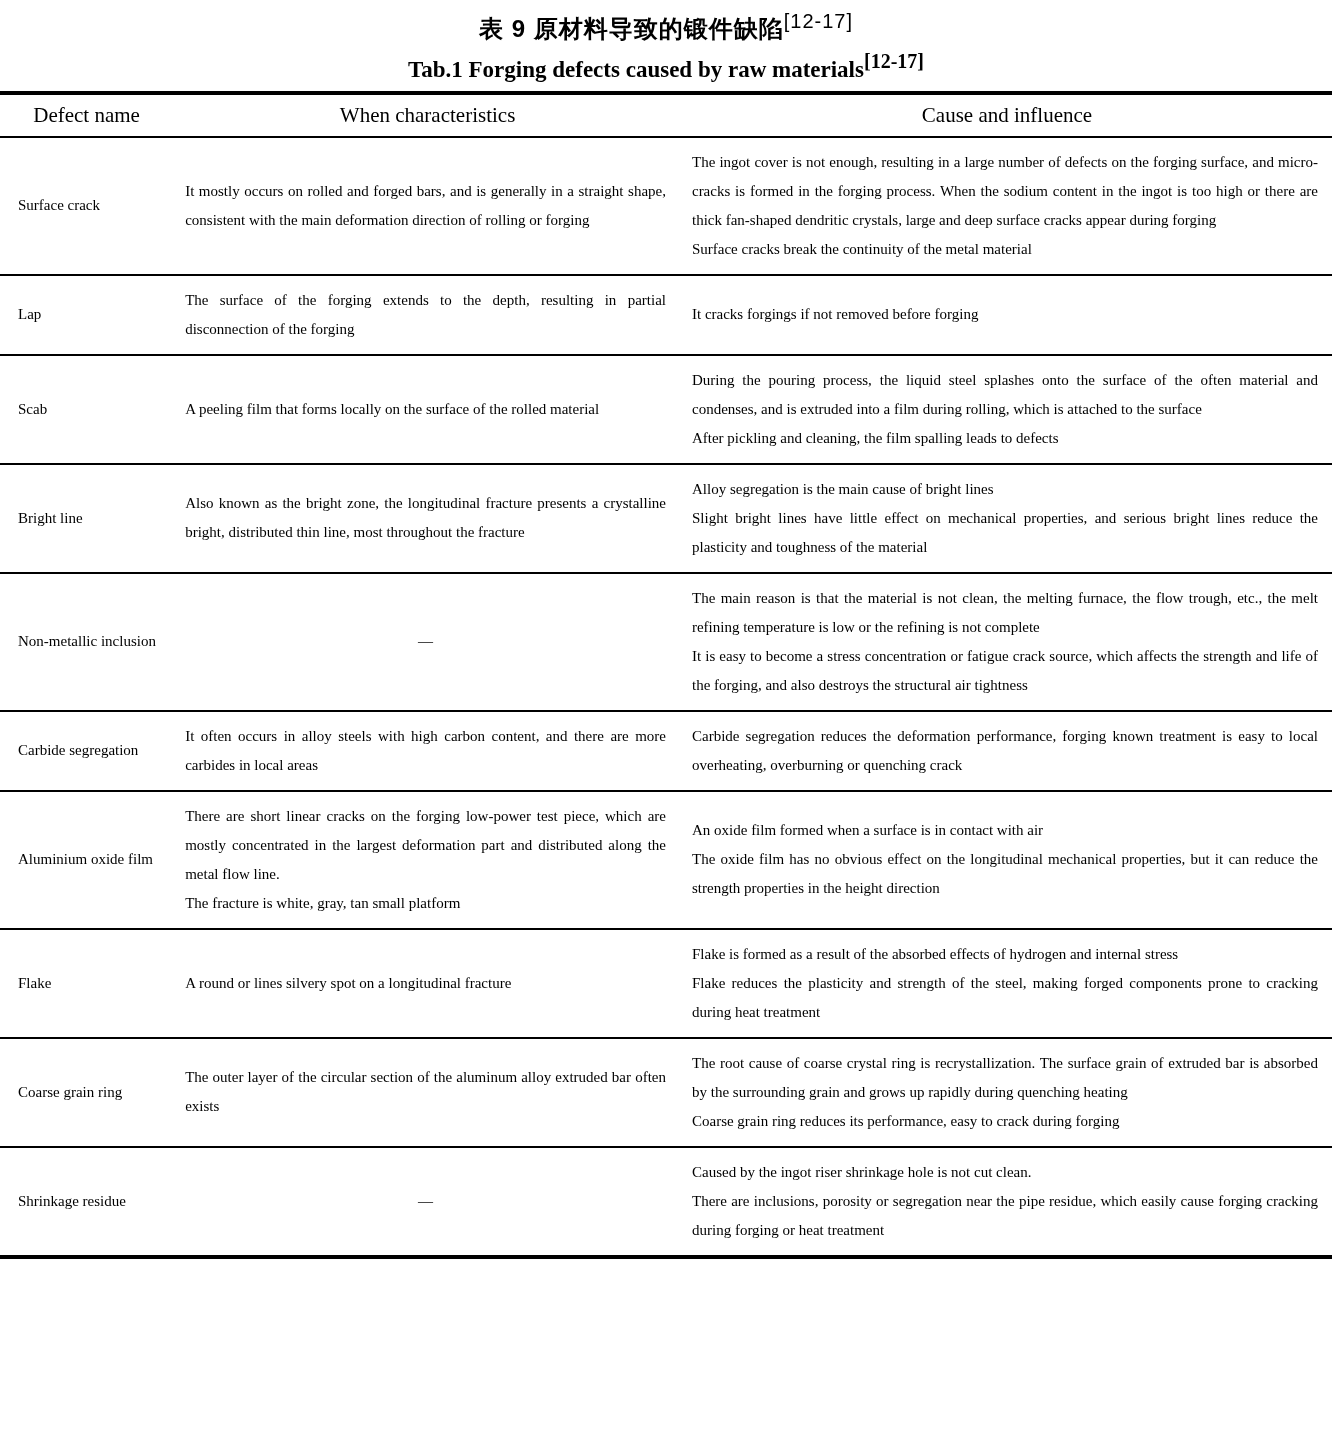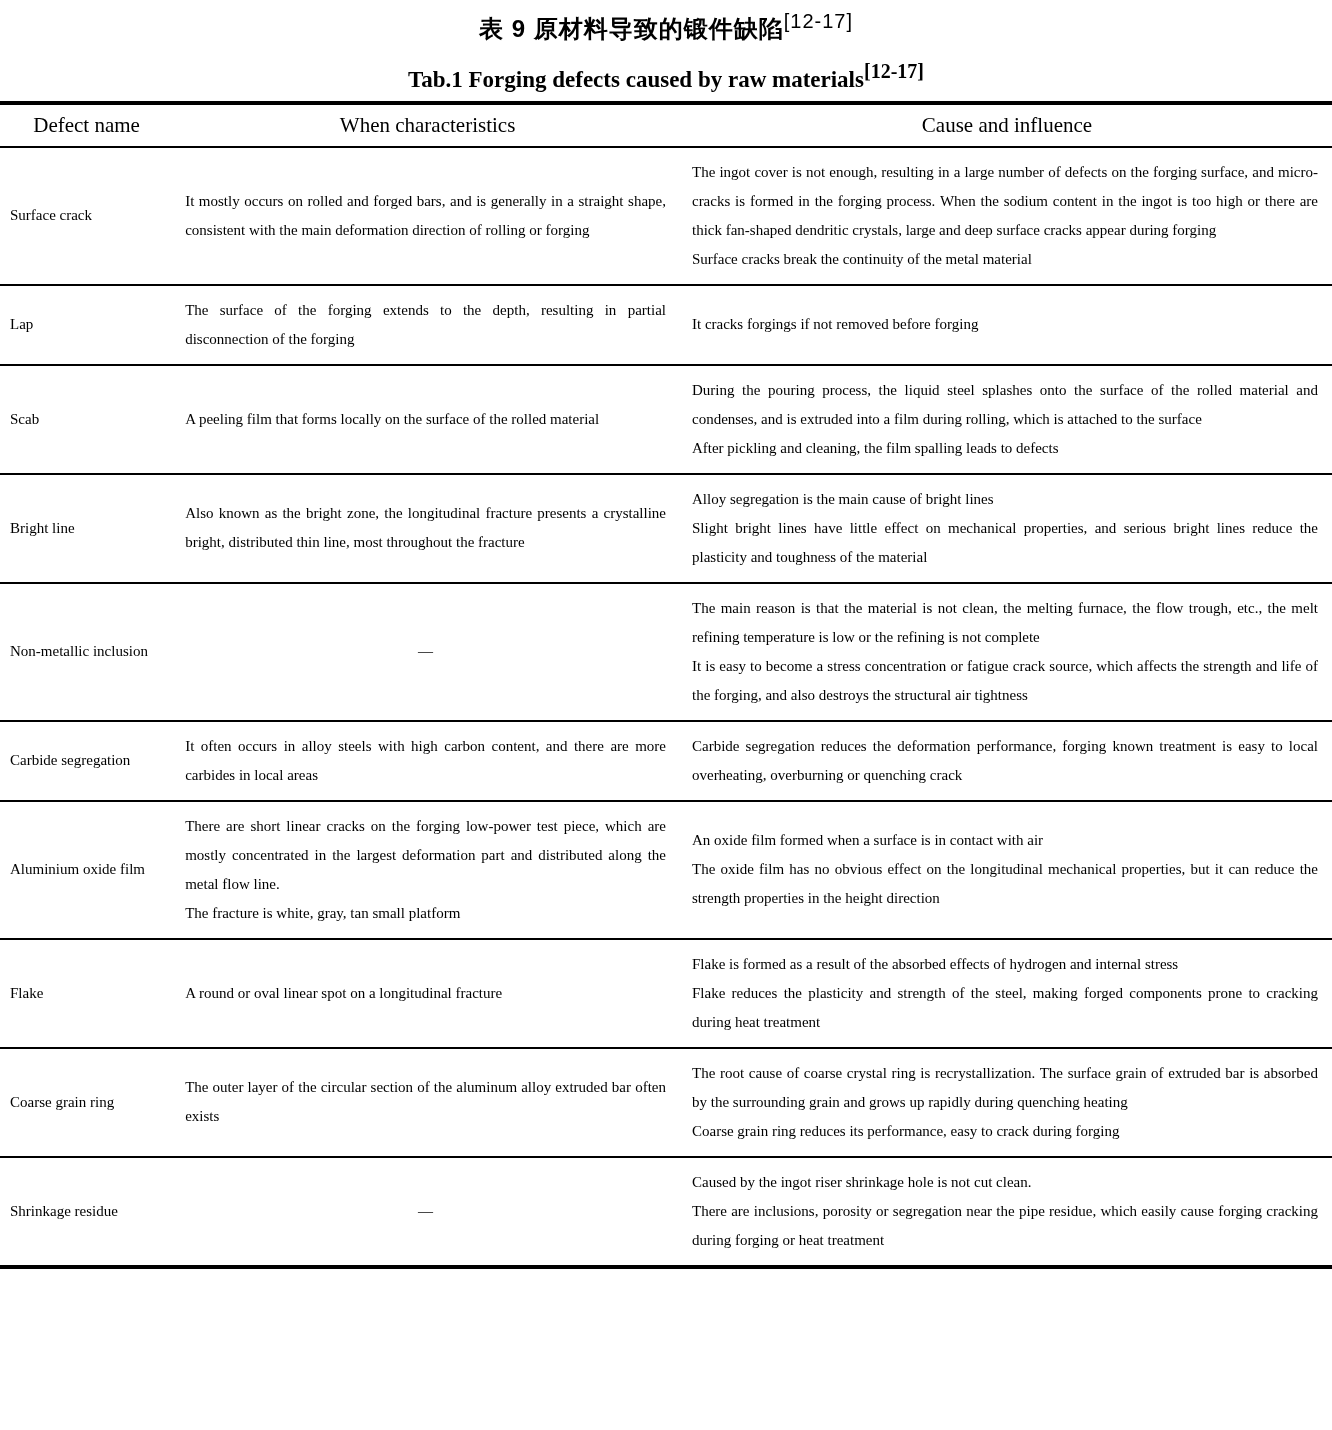--- a/index.html
+++ b/index.html
@@ -24,21 +24,21 @@
     font-size: 24px;
     line-height: 30px;
     letter-spacing: 1px;
   }
   .title-en {
     text-align: center;
     font-family: "Liberation Serif", serif;
     font-weight: bold;
     font-size: 23px;
     line-height: 30px;
-    margin-top: 12px;
+    margin-top: 2px;
     margin-bottom: 6px;
   }
   sup.ref {
     font-size: 20px;
     font-weight: bold;
   }
   .title-zh sup.ref {
     font-family: "Liberation Sans", sans-serif;
     font-weight: normal;
   }
@@ -61,21 +61,21 @@
   tbody td {
     border-top: 2px solid #000;
     vertical-align: middle;
     font-size: 15px;
     line-height: 29px;
     padding-top: 10px;
     padding-bottom: 10px;
   }
   tbody tr:first-child td { border-top: none; }
   td.defect {
-    padding-left: 10px;
+    padding-left: 18px;
     padding-right: 6px;
     text-align: left;
   }
   td.char {
     padding-left: 12px;
     padding-right: 16px;
     text-align: justify;
   }
   td.cause {
     padding-left: 10px;
@@ -128,21 +128,21 @@
           <td class="cause">
             <div class="para">It cracks forgings if not removed before forging</div>
           </td>
         </tr>
         <tr>
           <td class="defect">Scab</td>
           <td class="char">
             <div class="para">A peeling film that forms locally on the surface of the rolled material</div>
           </td>
           <td class="cause">
-            <div class="para">During the pouring process, the liquid steel splashes onto the surface of the rolled material and condenses, and is extruded into a film during rolling, which is attached to the surface</div>
+            <div class="para">During the pouring process, the liquid steel splashes onto the surface of the often material and condenses, and is extruded into a film during rolling, which is attached to the surface</div>
             <div class="para">After pickling and cleaning, the film spalling leads to defects</div>
           </td>
         </tr>
         <tr>
           <td class="defect">Bright line</td>
           <td class="char">
             <div class="para">Also known as the bright zone, the longitudinal fracture presents a crystalline bright, distributed thin line, most throughout the fracture</div>
           </td>
           <td class="cause">
             <div class="para">Alloy segregation is the main cause of bright lines</div>
@@ -175,21 +175,21 @@
             <div class="para">The fracture is white, gray, tan small platform</div>
           </td>
           <td class="cause">
             <div class="para">An oxide film formed when a surface is in contact with air</div>
             <div class="para">The oxide film has no obvious effect on the longitudinal mechanical properties, but it can reduce the strength properties in the height direction</div>
           </td>
         </tr>
         <tr>
           <td class="defect">Flake</td>
           <td class="char">
-            <div class="para">A round or oval linear spot on a longitudinal fracture</div>
+            <div class="para">A round or lines silvery spot on a longitudinal fracture</div>
           </td>
           <td class="cause">
             <div class="para">Flake is formed as a result of the absorbed effects of hydrogen and internal stress</div>
             <div class="para">Flake reduces the plasticity and strength of the steel, making forged components prone to cracking during heat treatment</div>
           </td>
         </tr>
         <tr>
           <td class="defect">Coarse grain ring</td>
           <td class="char">
             <div class="para">The outer layer of the circular section of the aluminum alloy extruded bar often exists</div>

